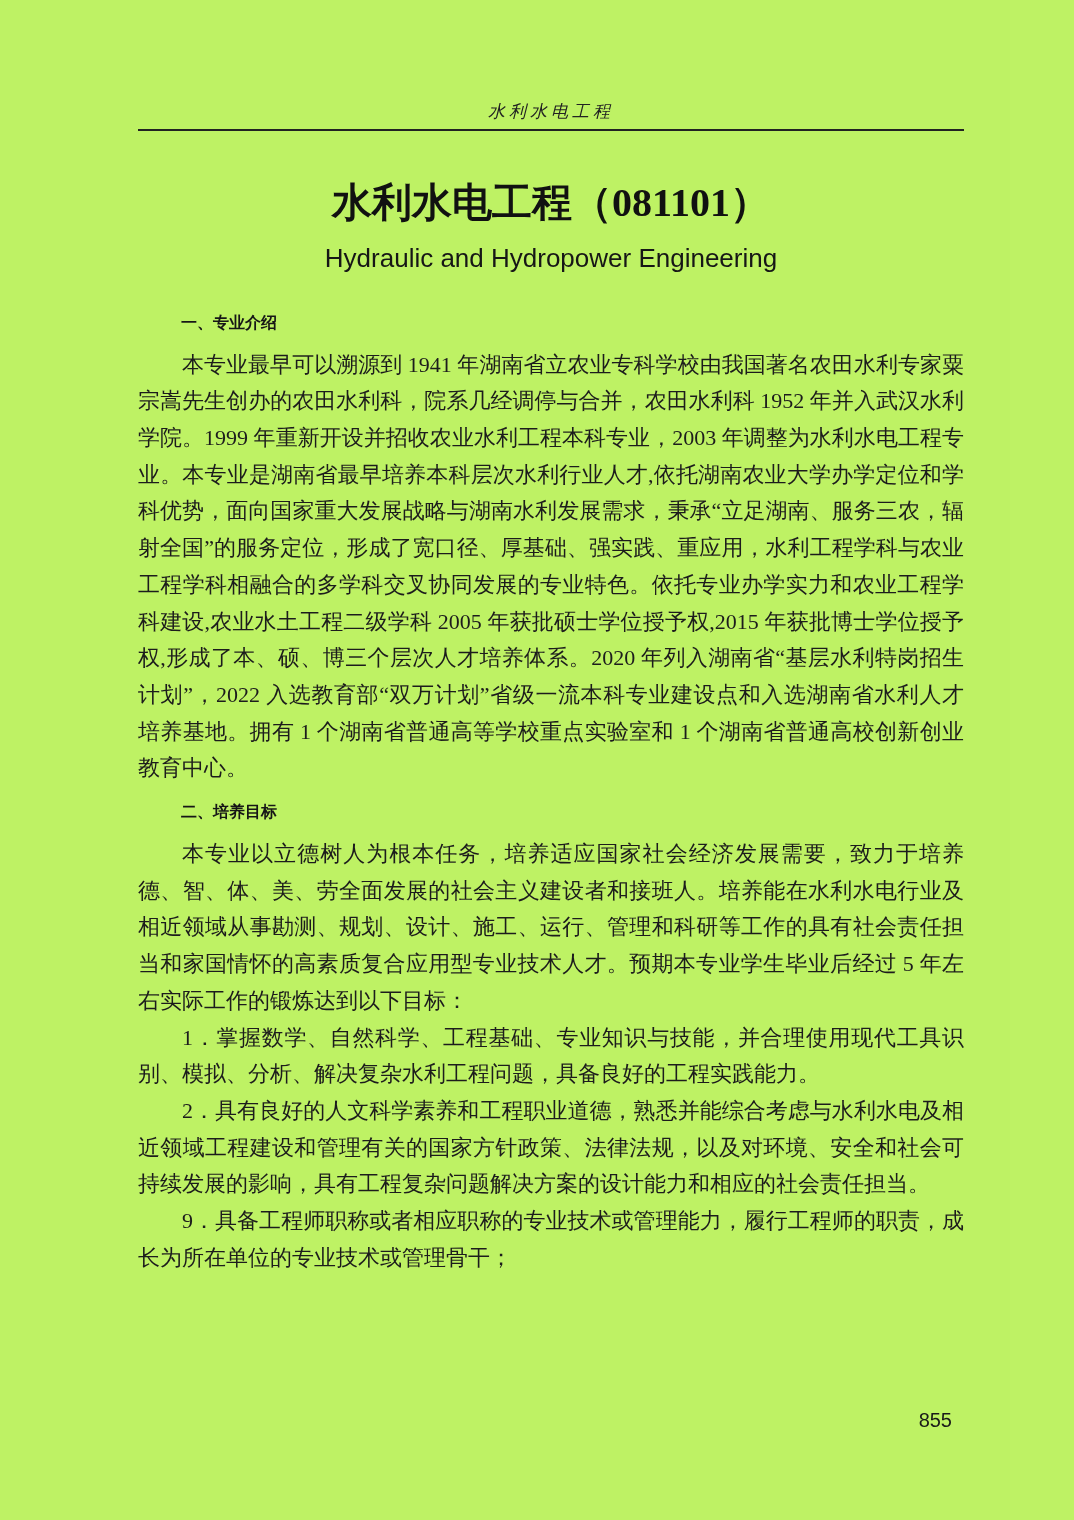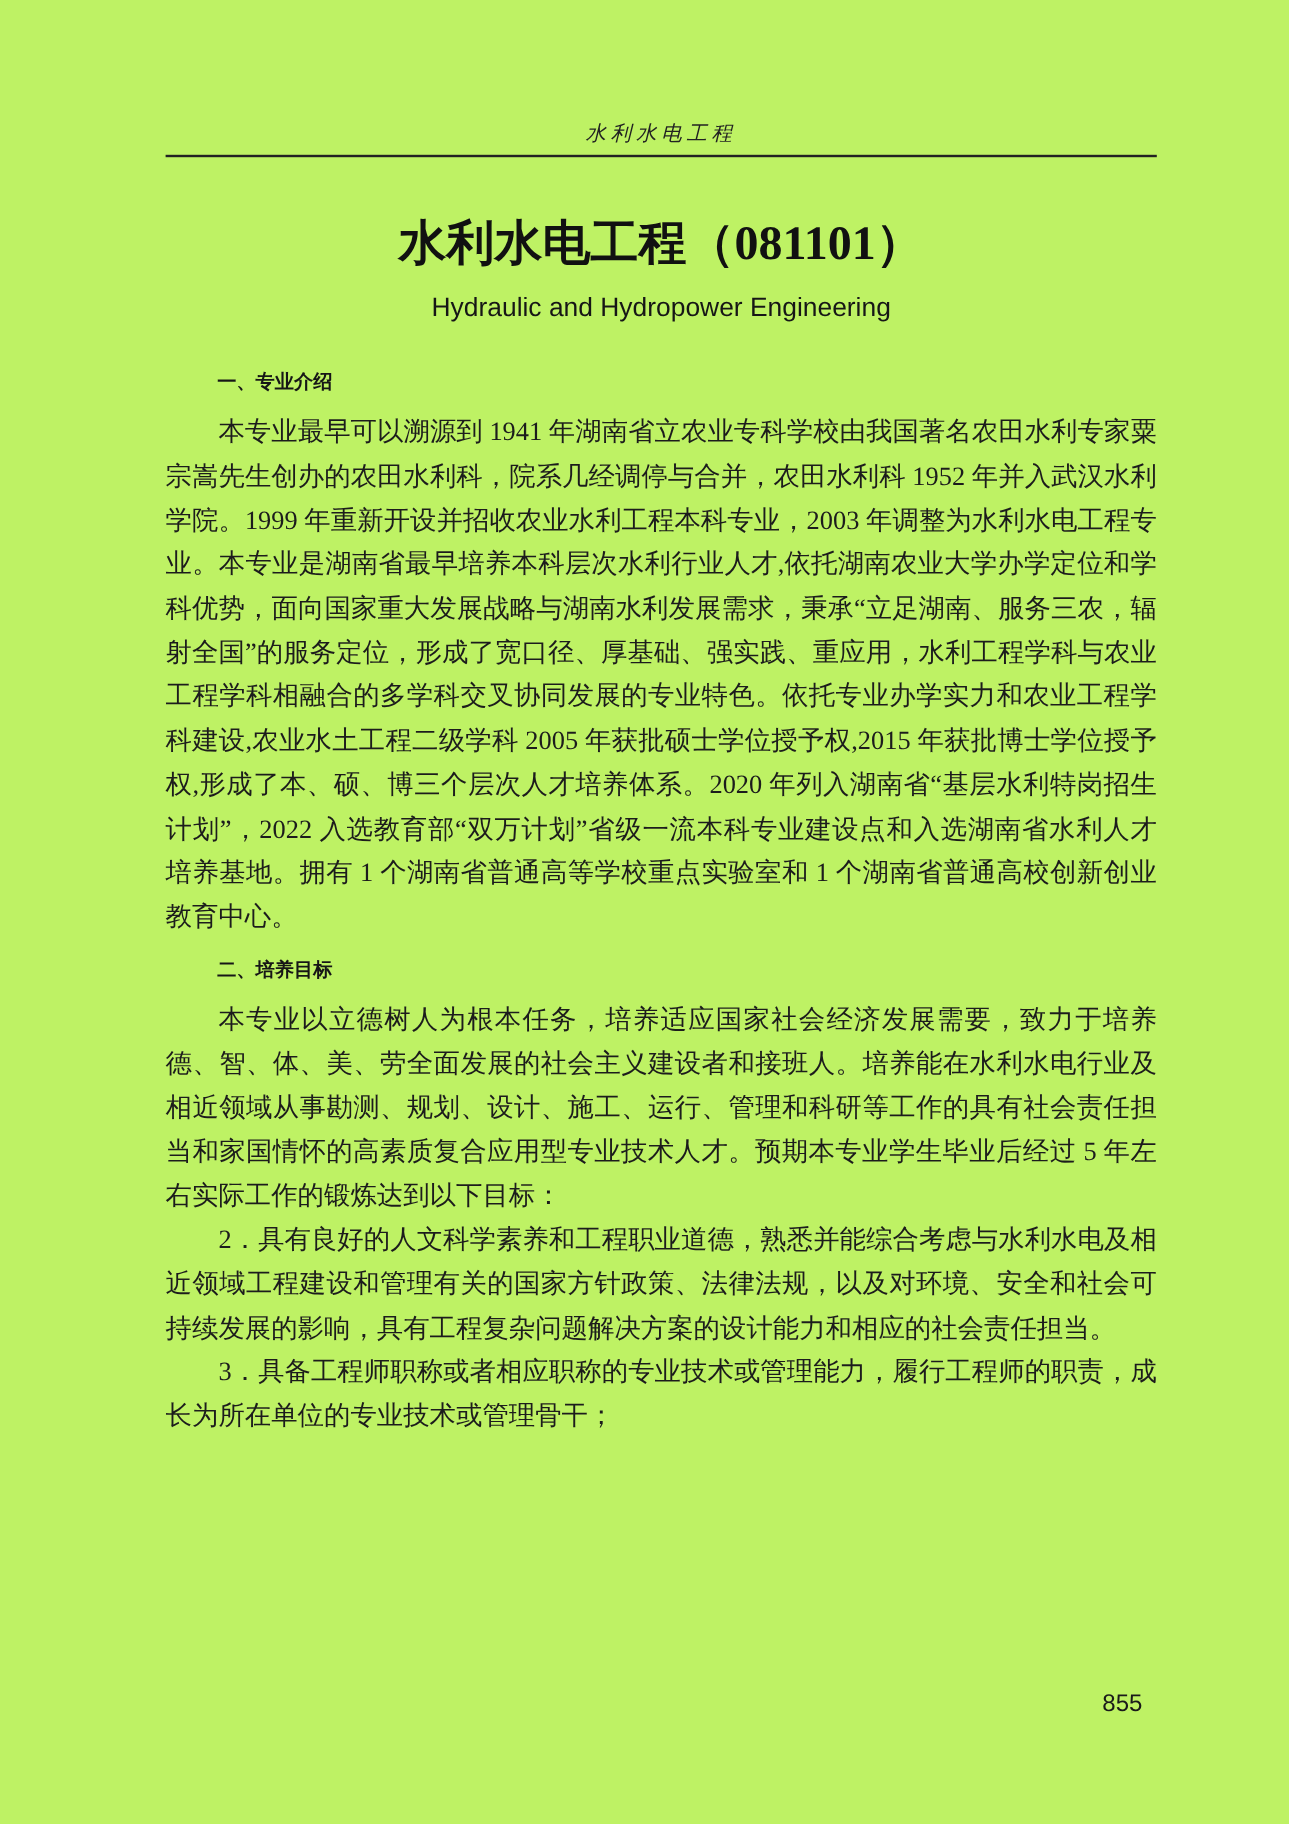--- a/index.html
+++ b/index.html
@@ -40,21 +40,21 @@
     font-weight: bold;
     font-size: 40px;
     line-height: 1.1;
     color: #111;
   }
   .doc-title-en {
     margin-top: 19px;
     text-align: center;
     font-family: "Liberation Sans", "DejaVu Sans", sans-serif;
     font-weight: 400;
-    font-size: 22px;
+    font-size: 26px;
     line-height: 1.1;
     color: #161616;
   }
   .section-heading {
     font-family: Liberation Mono, monospace;
     font-weight: bold;
     font-size: 16px;
     line-height: 1.25;
     padding-left: 43px;
     margin: 16px 0 13px 0;
@@ -93,20 +93,21 @@
     <div class="doc-title-en">Hydraulic and Hydropower Engineering</div>
 
     <div class="section first">
       <h3 class="section-heading">一、专业介绍</h3>
       <p class="body-para">本专业最早可以溯源到 1941 年湖南省立农业专科学校由我国著名农田水利专家粟宗嵩先生创办的农田水利科，院系几经调停与合并，农田水利科 1952 年并入武汉水利学院。1999 年重新开设并招收农业水利工程本科专业，2003 年调整为水利水电工程专业。本专业是湖南省最早培养本科层次水利行业人才,依托湖南农业大学办学定位和学科优势，面向国家重大发展战略与湖南水利发展需求，秉承“立足湖南、服务三农，辐射全国”的服务定位，形成了宽口径、厚基础、强实践、重应用，水利工程学科与农业工程学科相融合的多学科交叉协同发展的专业特色。依托专业办学实力和农业工程学科建设,农业水土工程二级学科 2005 年获批硕士学位授予权,2015 年获批博士学位授予权,形成了本、硕、博三个层次人才培养体系。2020 年列入湖南省“基层水利特岗招生计划”，2022 入选教育部“双万计划”省级一流本科专业建设点和入选湖南省水利人才培养基地。拥有 1 个湖南省普通高等学校重点实验室和 1 个湖南省普通高校创新创业教育中心。</p>
     </div>
 
     <div class="section">
       <h3 class="section-heading">二、培养目标</h3>
       <p class="body-para">本专业以立德树人为根本任务，培养适应国家社会经济发展需要，致力于培养德、智、体、美、劳全面发展的社会主义建设者和接班人。培养能在水利水电行业及相近领域从事勘测、规划、设计、施工、运行、管理和科研等工作的具有社会责任担当和家国情怀的高素质复合应用型专业技术人才。预期本专业学生毕业后经过 5 年左右实际工作的锻炼达到以下目标：</p>
+      <p class="body-para">1．掌握数学、自然科学、工程基础、专业知识与技能，并合理使用现代工具识别、模拟、分析、解决复杂水利工程问题，具备良好的工程实践能力。</p>
       <p class="body-para">2．具有良好的人文科学素养和工程职业道德，熟悉并能综合考虑与水利水电及相近领域工程建设和管理有关的国家方针政策、法律法规，以及对环境、安全和社会可持续发展的影响，具有工程复杂问题解决方案的设计能力和相应的社会责任担当。</p>
-      <p class="body-para">3．具备工程师职称或者相应职称的专业技术或管理能力，履行工程师的职责，成长为所在单位的专业技术或管理骨干；</p>
+      <p class="body-para">9．具备工程师职称或者相应职称的专业技术或管理能力，履行工程师的职责，成长为所在单位的专业技术或管理骨干；</p>
     </div>
 
   </div>
 
   <div class="page-number">855</div>
 </div>
 
 </body></html>

